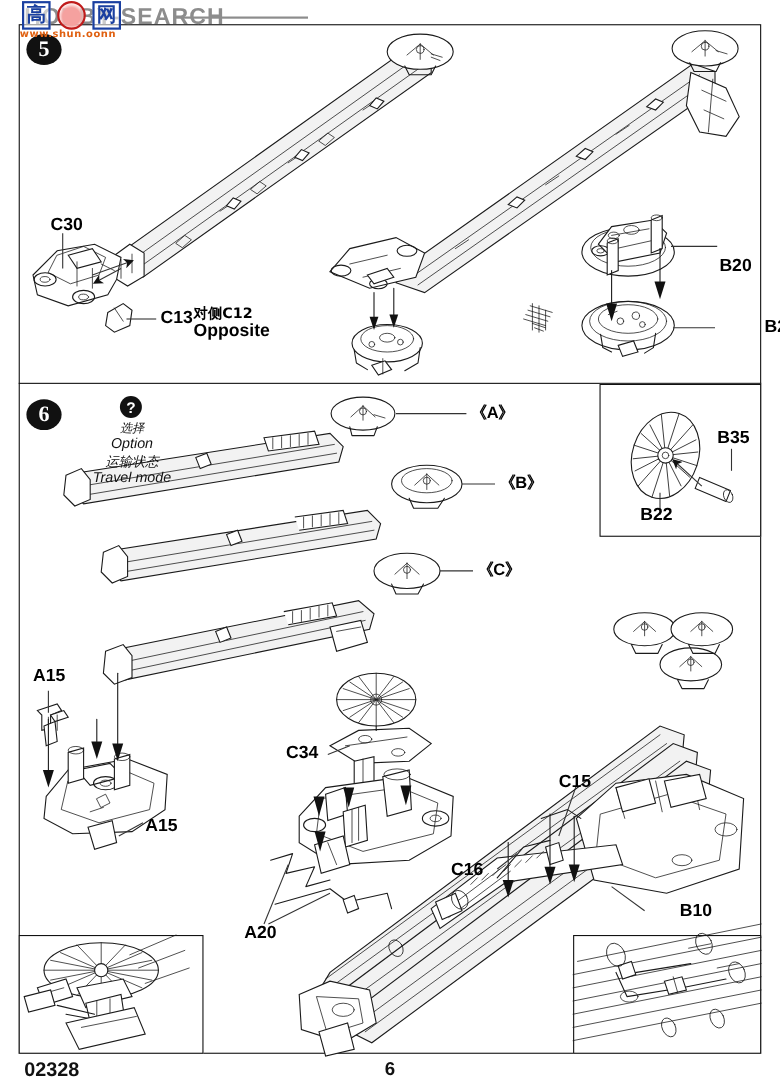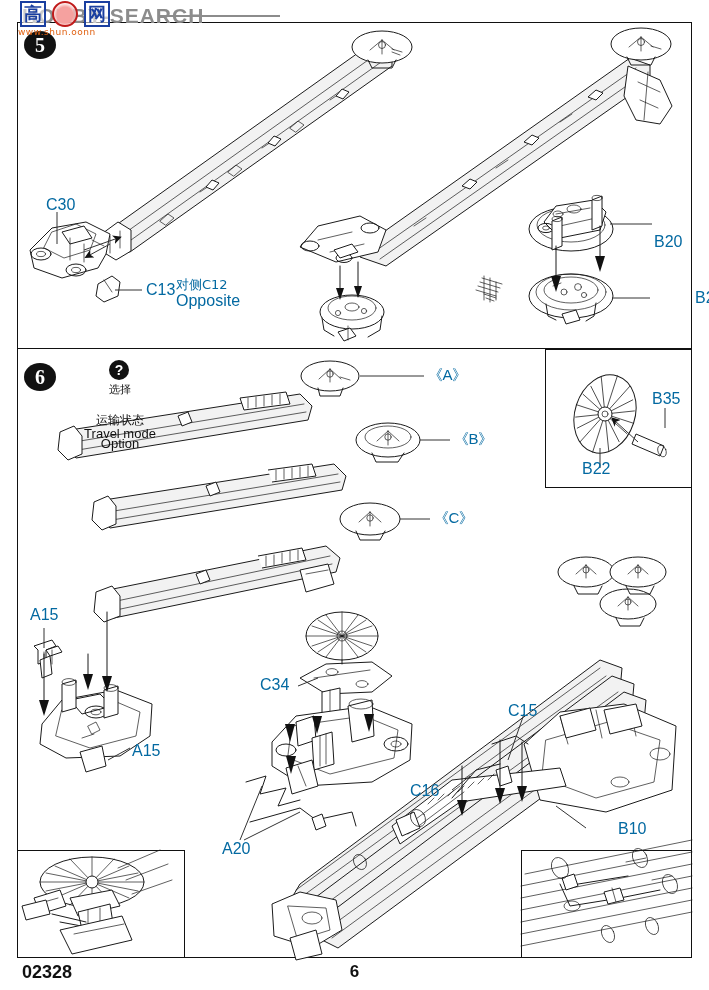--- a/index.html
+++ b/index.html
@@ -54,21 +54,21 @@
     background: rgba(255,255,255,0.55);
   }
   #wm-cn1 { left: 20px; }
   #wm-cn2 { left: 52px; border-color:#c01b1b; color:#c01b1b; border-radius: 50%; }
   #wm-cn3 { left: 84px; }
   #wm-url {
     position: absolute;
     left: 18px; top: 27px;
     font-family: "DejaVu Sans", sans-serif;
     font-size: 9px;
-    font-weight: normal;
+    font-weight: bold;
     color: #e06010;
     letter-spacing: .5px;
   }
   #wm-sun {
     position: absolute;
     left: 50px; top: 2px;
     width: 30px; height: 26px;
     background: radial-gradient(circle at 50% 50%, #e8302a 0 40%, rgba(232,48,42,0) 62%);
   }
 
@@ -127,34 +127,36 @@
     z-index: 20;
   }
   #opt-q { left: 109px; top: 360px; }
 
   .opt-txt {
     position: absolute;
     text-align: center;
     color: #111;
     white-space: nowrap;
     z-index: 20;
+    font-style: italic;
   }
   #opt-cn1  { left: 80px; top: 382px; width: 80px; font-family:"DejaVu Sans",sans-serif; font-size: 11px; }
-  #opt-en1  { left: 80px; top: 395px; width: 80px; font-size: 13px; margin-top: 41px; }
+  #opt-en1  { left: 80px; top: 395px; width: 80px; font-size: 13px; }
   #opt-cn2  { left: 75px; top: 412px; width: 90px; font-family:"DejaVu Sans",sans-serif; font-size: 12px; }
   #opt-en2  { left: 70px; top: 426px; width: 100px; font-size: 13px; text-align: center; }
 
   
   .plabel {
     position: absolute;
     font-family: "Liberation Sans", sans-serif;
     font-size: 16px;
-    color: #0369a1;
+    color: #000000;
     white-space: nowrap;
     z-index: 25;
+    font-weight: bold;
   }
   .plabel.cn { font-family: "DejaVu Sans", sans-serif; font-size: 13px; }
   .plabel.opt { font-size: 15px; letter-spacing: -.5px; }
 
   
   #foot-code {
     position: absolute;
     left: 22px; top: 962px;
     font-family: "Liberation Sans", sans-serif;
     font-size: 18px; font-weight: bold;

